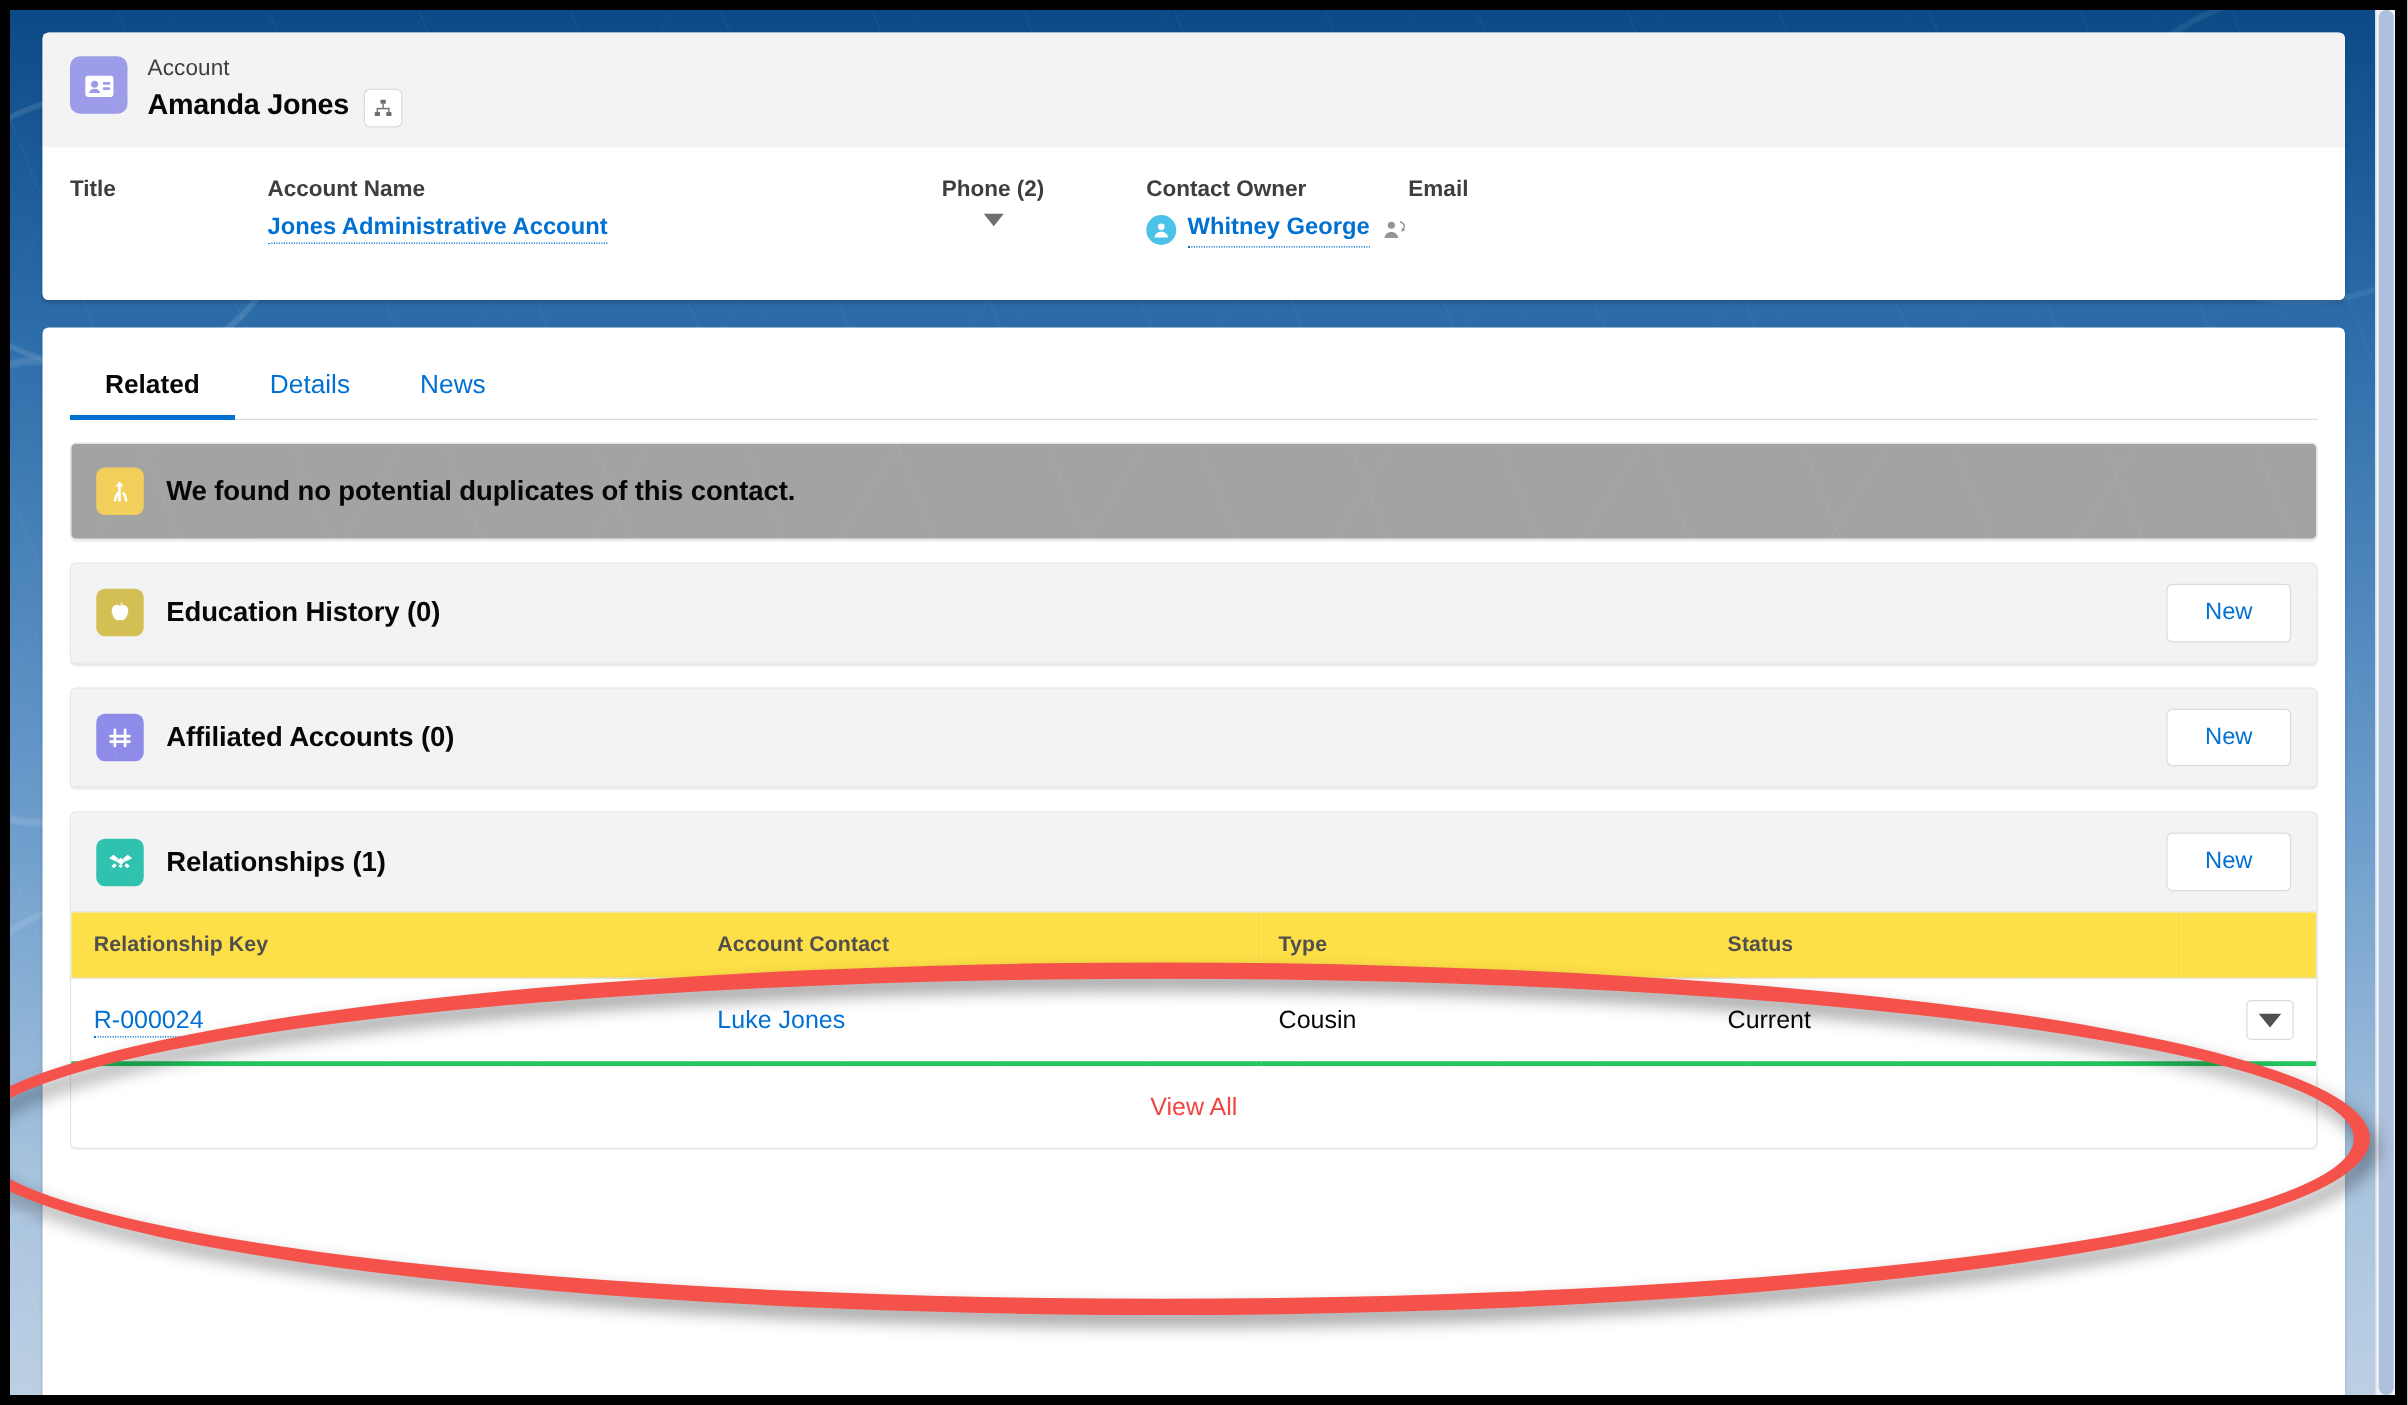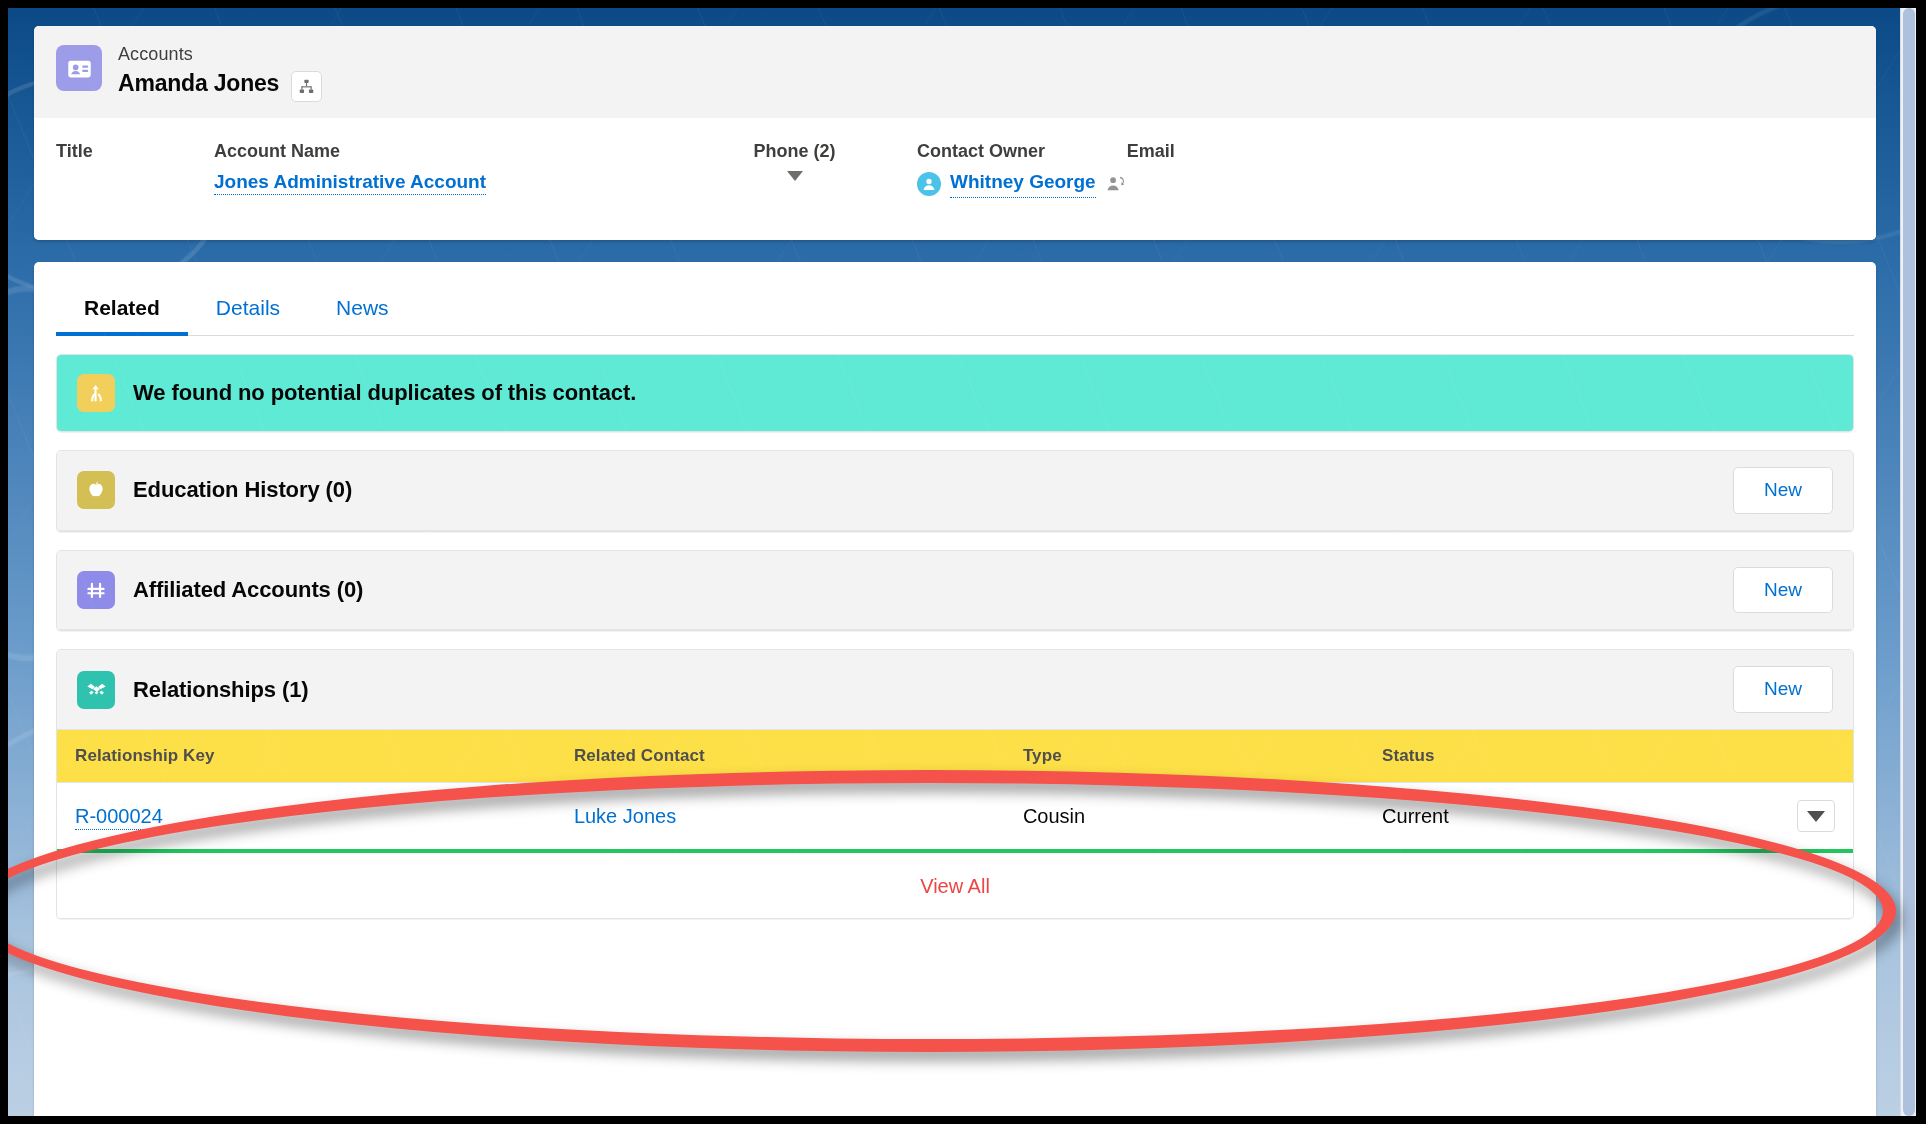--- a/index.html
+++ b/index.html
@@ -220,21 +220,21 @@
   .rl-header {
     background: #f3f3f3;
     border-bottom: 1px solid #e4e4e4;
     padding: 16px 20px;
     display: flex;
     align-items: center;
     justify-content: space-between;
     min-height: 76px;
   }
   .rl-header.plain {
-    background: #5eead4;
+    background: #a3a3a3;
     border-bottom: none;
   }
   .rl-head-left { display: flex; align-items: center; gap: 18px; }
   .rl-icon {
     width: 38px; height: 38px;
     border-radius: 7px;
     display: flex; align-items: center; justify-content: center;
     flex: 0 0 auto;
   }
   .rl-title {
@@ -345,21 +345,21 @@
           <div class="entity-icon">
             <svg width="27" height="27" viewBox="0 0 24 24">
               <rect x="2" y="5" width="20" height="15" rx="2.2" fill="#fff"></rect>
               <circle cx="8.6" cy="11" r="2.5" fill="#9d9ce8"></circle>
               <path d="M4.6 17.2c.5-2 2.1-3 4-3s3.5 1 4 3z" fill="#9d9ce8"></path>
               <rect x="14.4" y="9.4" width="5.4" height="1.9" rx=".8" fill="#9d9ce8"></rect>
               <rect x="14.4" y="13.2" width="5.4" height="1.9" rx=".8" fill="#9d9ce8"></rect>
             </svg>
           </div>
           <div class="hl-titles">
-            <div class="entity-type">Accounts</div>
+            <div class="entity-type">Account</div>
             <div class="record-name-row">
               <div class="record-name">Amanda Jones</div>
               <div class="hierarchy-btn">
                 <svg width="17" height="17" viewBox="0 0 24 24" fill="#706e6b">
                   <rect x="9" y="2.5" width="6" height="4.6" rx="1"></rect>
                   <rect x="2.5" y="16.4" width="6" height="4.6" rx="1"></rect>
                   <rect x="15.5" y="16.4" width="6" height="4.6" rx="1"></rect>
                   <rect x="11.2" y="7.1" width="1.6" height="4.6"></rect>
                   <rect x="5.2" y="11.7" width="13.6" height="1.6"></rect>
                   <rect x="4.7" y="11.7" width="1.6" height="4.7"></rect>
@@ -489,21 +489,21 @@
               </span>
               <span class="rl-title">Relationships (1)</span>
             </div>
             <button class="btn-new">New</button>
           </div>
 
           <table class="rl-table">
             <thead>
               <tr>
                 <th class="col-key">Relationship Key</th>
-                <th class="col-cont">Related Contact</th>
+                <th class="col-cont">Account Contact</th>
                 <th class="col-type">Type</th>
                 <th class="col-stat">Status</th>
                 <th class="col-act"></th>
               </tr>
             </thead>
             <tbody>
               <tr>
                 <td class="col-key">
                   <a class="cell-link dotted">R-000024</a>
                 </td>

